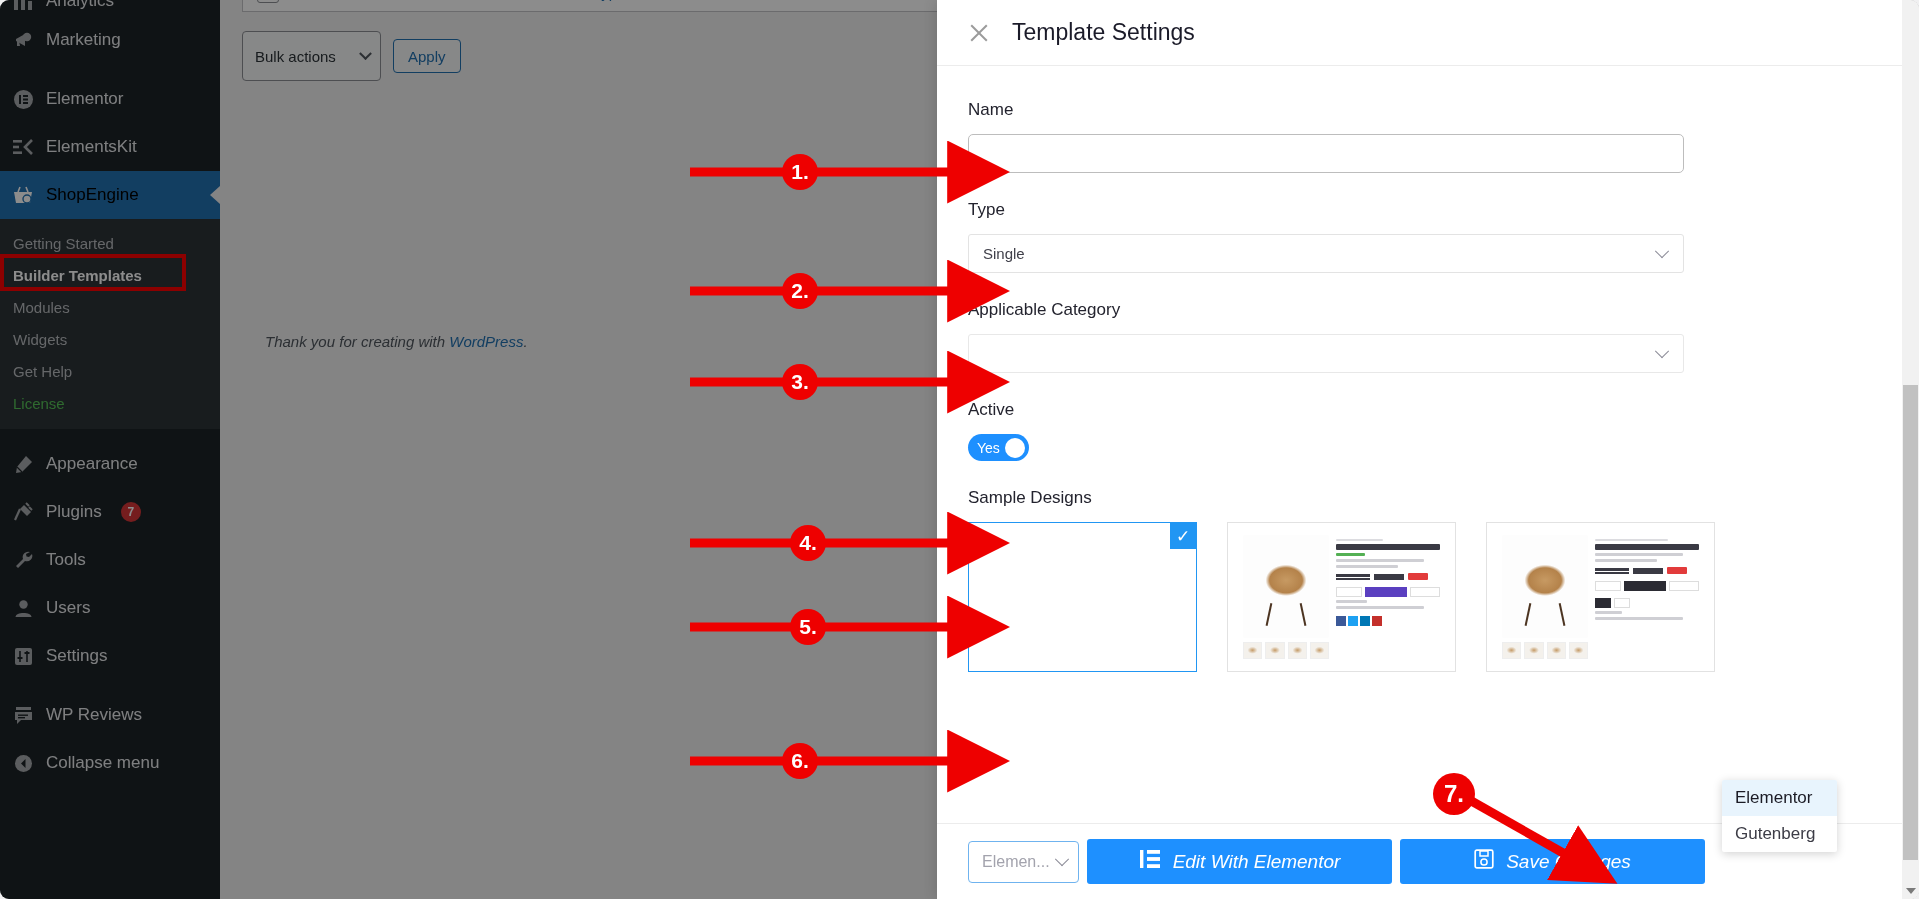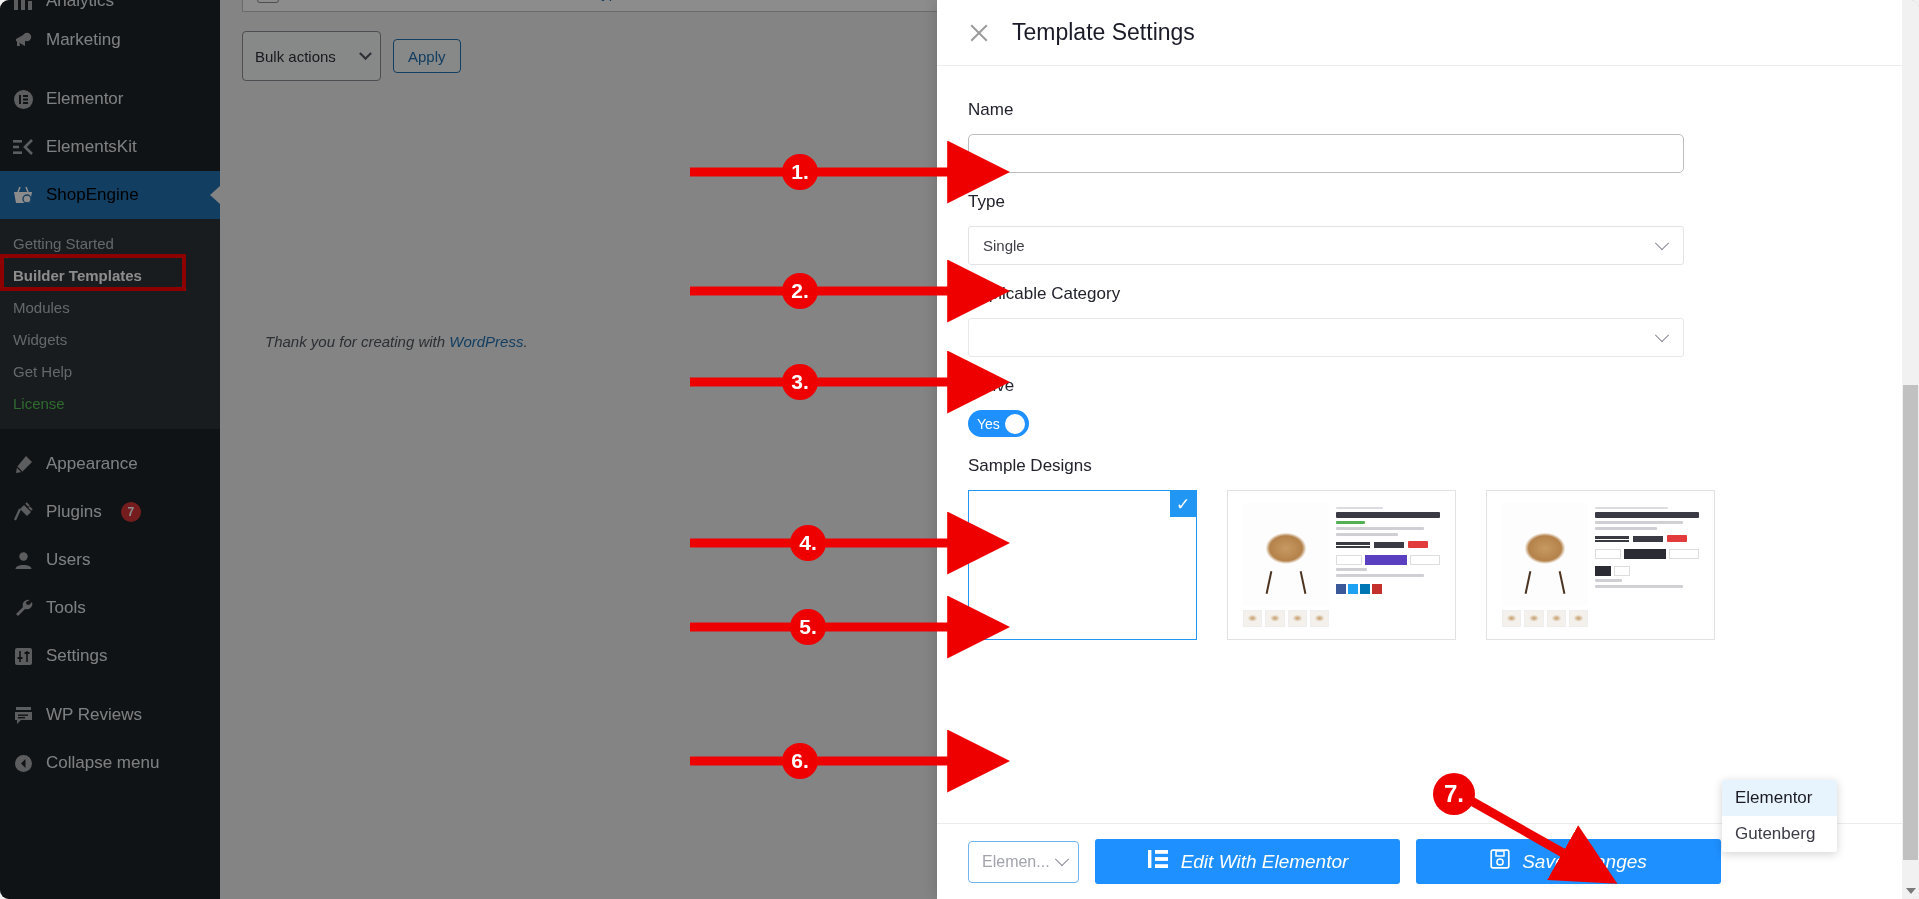--- a/index.html
+++ b/index.html
@@ -118,21 +118,21 @@
   .close-x::before { transform: rotate(45deg); }
   .close-x::after { transform: rotate(-45deg); }
   .panel-title { font-size: 23px; color: #1b1b29; font-weight: 500; }
 
   .panel-body {
     flex: 1 1 auto; padding: 34px 40px 0 31px; position: relative; overflow: hidden;
   }
   .fld-label {
     font-size: 17px; color: #23232e; font-weight: 500; margin-bottom: 14px;
   }
-  .fld-group { margin-bottom: 19px; }
+  .fld-group { margin-bottom: 27px; }
   .text-input {
     width: 716px; height: 39px; border: 1px solid #bdbdbd; border-radius: 5px;
     background: #fff; font-size: 15px; padding: 0 14px; color: #23232e;
     font-family: "Liberation Sans", sans-serif;
   }
   .select-box {
     width: 716px; height: 39px; border: 1px solid #e3e3e3; border-radius: 3px;
     background: #fff; display: flex; align-items: center; justify-content: space-between;
     padding: 0 16px 0 14px; font-size: 15px; color: #40404a;
   }
@@ -199,21 +199,21 @@
   .btn-row { display: flex; gap: 3px; margin-top: 4px; align-items: center; }
   .qty { width: 26px; height: 10px; border: 1px solid #ddd; }
   .cart-btn { width: 42px; height: 10px; background: #5a3fc0; }
   .cart-btn.dark { background: #2b2b33; }
   .buy-btn { width: 30px; height: 10px; border: 1px solid #ddd; }
   .social-row { display: flex; gap: 2px; margin-top: 4px; }
   .social-row i { width: 10px; height: 10px; display: block; }
 
   .panel-foot {
     flex: 0 0 76px; height: 76px; border-top: 1px solid #ececec; background: #fff;
-    display: flex; align-items: center; gap: 16px; padding: 0 36px 0 31px;
+    display: flex; align-items: center; gap: 8px; padding: 0 36px 0 31px;
   }
   .foot-select {
     width: 111px; height: 42px; border: 1px solid #6fb3ef; border-radius: 4px;
     background: #fff; display: flex; align-items: center; justify-content: space-between;
     padding: 0 11px 0 13px; font-size: 16px; color: #a3a3ad;
   }
   .blue-btn {
     height: 45px; background: #1e90ff; color: #fff; border: none; border-radius: 3px;
     font-size: 19px; display: flex; align-items: center; justify-content: center; gap: 12px;
     cursor: pointer; font-family: "Liberation Sans", sans-serif; font-style: italic;
@@ -360,34 +360,34 @@
             <path d="M13 1 L16 4 M16 5 L19 8" stroke="#a7aaad" stroke-width="2"></path>
           </svg>
       </span>
       <span>Plugins</span>
       <span class="badge-count">7</span>
     </div>
 
     <div class="menu-item">
       <span class="mi-ico">
         <svg width="21" height="21" viewBox="0 0 21 21">
+            <path d="M17 2 a5.5 5.5 0 0 0 -7 7 L3 16 l2 2 l7 -7 a5.5 5.5 0 0 0 7 -7 l-3 3 l-2.5 -.5 l-.5 -2.5 Z" fill="#a7aaad"></path>
+          </svg>
+      </span>
+      <span>Tools</span>
+    </div>
+
+    <div class="menu-item">
+      <span class="mi-ico">
+        <svg width="21" height="21" viewBox="0 0 21 21">
             <circle cx="10.5" cy="6.5" r="4.2" fill="#a7aaad"></circle>
             <path d="M2.5 19 C2.5 13.5 18.5 13.5 18.5 19 Z" fill="#a7aaad"></path>
           </svg>
       </span>
       <span>Users</span>
-    </div>
-
-    <div class="menu-item">
-      <span class="mi-ico">
-        <svg width="21" height="21" viewBox="0 0 21 21">
-            <path d="M17 2 a5.5 5.5 0 0 0 -7 7 L3 16 l2 2 l7 -7 a5.5 5.5 0 0 0 7 -7 l-3 3 l-2.5 -.5 l-.5 -2.5 Z" fill="#a7aaad"></path>
-          </svg>
-      </span>
-      <span>Tools</span>
     </div>
 
     <div class="menu-item">
       <span class="mi-ico">
         <svg width="21" height="21" viewBox="0 0 21 21">
             <rect x="2" y="2" width="17" height="17" rx="2" fill="#a7aaad"></rect>
             <path d="M7 5 L7 16 M14 5 L14 16" stroke="#1d2327" stroke-width="1.6"></path>
             <rect x="4.5" y="11" width="5" height="2" fill="#1d2327"></rect>
             <rect x="11.5" y="6" width="5" height="2" fill="#1d2327"></rect>
           </svg>

